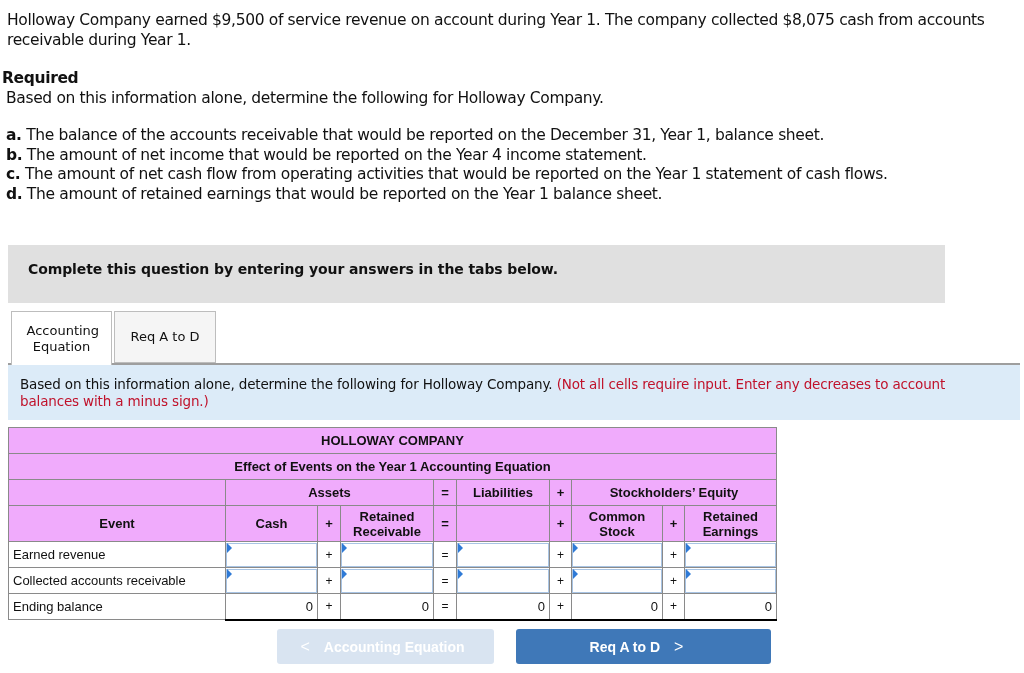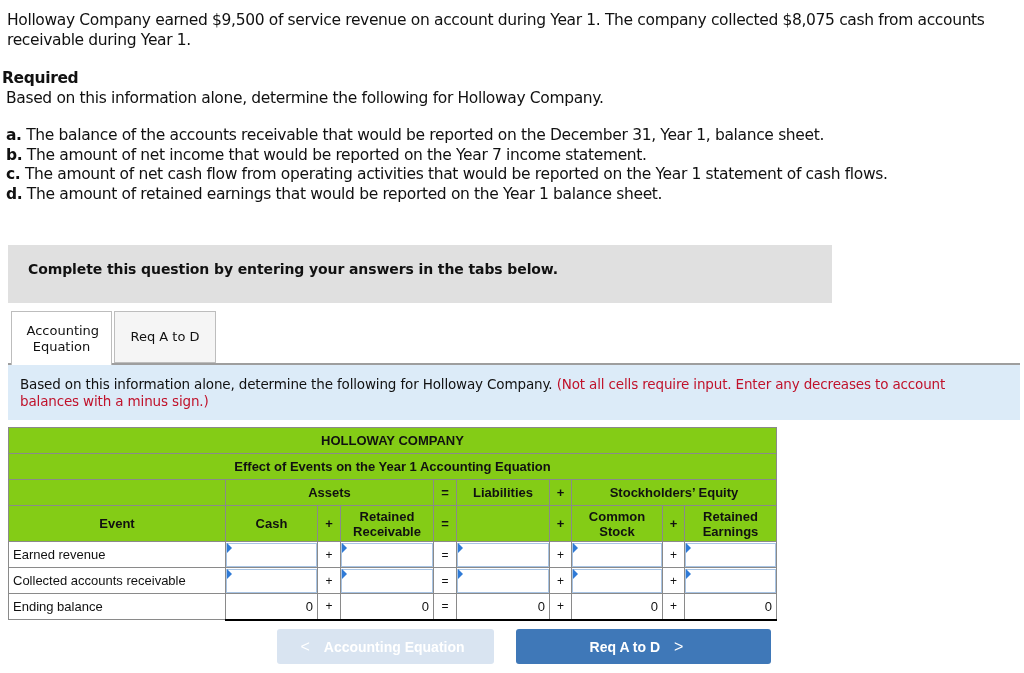--- a/index.html
+++ b/index.html
@@ -3,32 +3,32 @@
 <meta charset="utf-8">
 <style>
   * { box-sizing: border-box; }
   body { margin: 0; width: 1024px; height: 673px; background: #fff; font-family: "Liberation Sans", sans-serif; color: #111; position: relative; overflow: hidden; }
   .q { position: absolute; left: 6px; top: 9px; width: 1012px; font-size: 15.5px; line-height: 20px; font-family: "DejaVu Sans", sans-serif; letter-spacing: -0.35px; }
   .q p { margin: 1px; }
   .req-title { position: absolute; left: 2px; top: 69px; font-weight: bold; font-size: 15.5px; font-family: "DejaVu Sans", sans-serif; letter-spacing: -0.35px; }
   .req-body { position: absolute; left: 6px; top: 89px; font-size: 15.5px; font-family: "DejaVu Sans", sans-serif; letter-spacing: -0.35px; }
   .items { position: absolute; left: 6px; top: 126px; font-size: 15.5px; line-height: 19.5px; font-family: "DejaVu Sans", sans-serif; letter-spacing: -0.35px; }
   .items div b { font-weight: bold; }
-  .banner { position: absolute; left: 8px; top: 245px; width: 824px; height: 58px; background: #e0e0e0; }
+  .banner { position: absolute; left: 8px; top: 245px; width: 937px; height: 58px; background: #e0e0e0; }
   .banner span { position: absolute; left: 20px; top: 16px; font-weight: bold; font-size: 14px; font-family: "DejaVu Sans", sans-serif; letter-spacing: -0.1px; }
   .tabs { position: absolute; left: 11px; top: 311px; height: 53px; }
   .tab { position: absolute; top: 0; height: 53px; border: 1px solid #bdbdbd; font-size: 13px; font-family: "DejaVu Sans", sans-serif; display: flex; align-items: center; justify-content: center; text-align: center; line-height: 16px; cursor: pointer; }
   .tab.active { left: 0; width: 101px; background: #fff; border-bottom: none; height: 54px; z-index: 2; }
   .tab.inactive { left: 103px; width: 102px; background: #f5f5f5; height: 52px; }
   .tabline { position: absolute; left: 8px; top: 363px; width: 1012px; height: 2px; background: #9e9e9e; }
   .instr { position: absolute; left: 8px; top: 365px; width: 1012px; height: 55px; background: #dcebf8; padding: 11px 12px; font-size: 13.5px; line-height: 17px; font-family: "DejaVu Sans", sans-serif; letter-spacing: -0.15px; }
   .instr .red { color: #c0122b; }
   table.eq { position: absolute; left: 8px; top: 427px; border-collapse: collapse; font-size: 13px; table-layout: fixed; }
   table.eq td { border: 1px solid #8a8a8a; padding: 0; height: 26px; }
-  .hdr td { background: #84cc16; font-weight: bold; text-align: center; }
+  .hdr td { background: #f0abfc; font-weight: bold; text-align: center; }
   .evt { text-align: left !important; padding-left: 4px !important; font-weight: normal; margin-top: 22px; }
   .body td { background: #fff; }
   .op { text-align: center; font-size: 12px; }
   .inp { position: relative; background: #fff; }
   .inp input { width: 100%; height: 24px; border: 1px solid #a8c4e4; outline: none; font-size: 13px; text-align: right; padding-right: 4px; font-family: "Liberation Sans", sans-serif; background: #fff; }
   .inp .flag { position: absolute; left: 1px; top: 1px; width: 0; height: 0; border-top: 5px solid transparent; border-bottom: 5px solid transparent; border-left: 5px solid #2f7ad6; }
   .val { text-align: right; padding-right: 4px !important; }
   .bottom td.val, .bottom td.op { border-bottom: 2px solid #000; }
   .btn { position: absolute; top: 629px; height: 35px; border-radius: 3px; font-weight: bold; font-size: 14px; display: flex; align-items: center; justify-content: center; font-family: "Liberation Sans", sans-serif; }
   .btn-prev { left: 277px; width: 217px; background: #d9e4f1; color: #fff; }
@@ -38,21 +38,21 @@
 </head>
 <body>
 
 <div class="q">
     <p>Holloway Company earned $9,500 of service revenue on account during Year 1. The company collected $8,075 cash from accounts receivable during Year 1.</p>
   </div>
 <div class="req-title">Required</div>
 <div class="req-body">Based on this information alone, determine the following for Holloway Company.</div>
 <div class="items">
   <div><b>a.</b><span> The balance of the accounts receivable that would be reported on the December 31, Year 1, balance sheet.</span></div>
-  <div><b>b.</b><span> The amount of net income that would be reported on the Year 7 income statement.</span></div>
+  <div><b>b.</b><span> The amount of net income that would be reported on the Year 4 income statement.</span></div>
   <div><b>c.</b><span> The amount of net cash flow from operating activities that would be reported on the Year 1 statement of cash flows.</span></div>
   <div><b>d.</b><span> The amount of retained earnings that would be reported on the Year 1 balance sheet.</span></div>
 </div>
 
 <div class="banner">
     <span>Complete this question by entering your answers in the tabs below.</span>
   </div>
 
 <div class="tabs">
   <div class="tab active">

